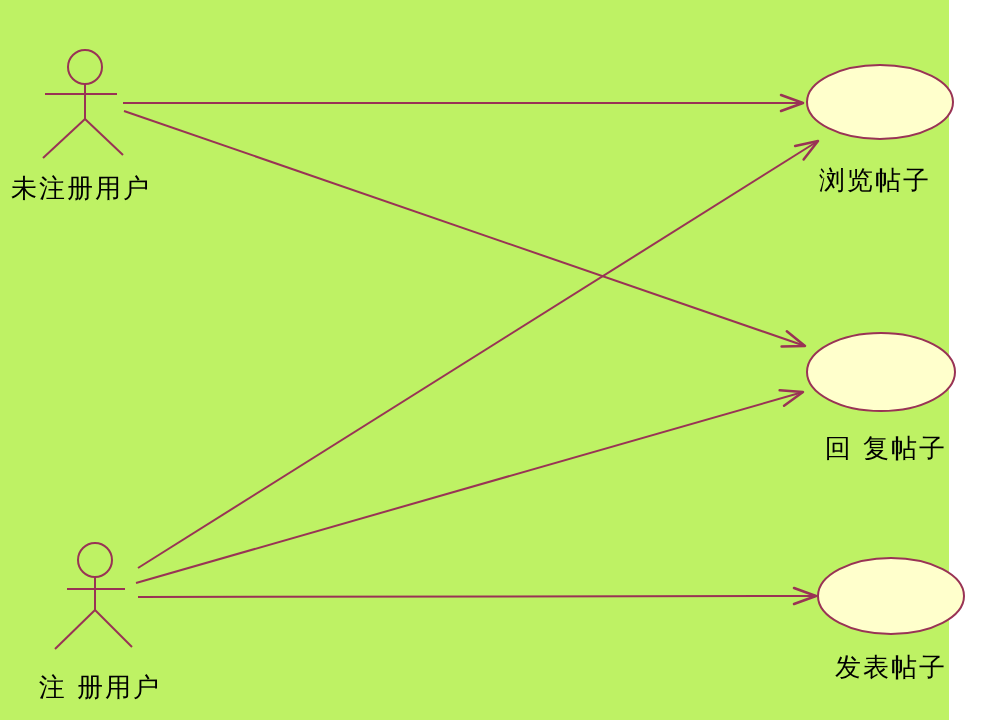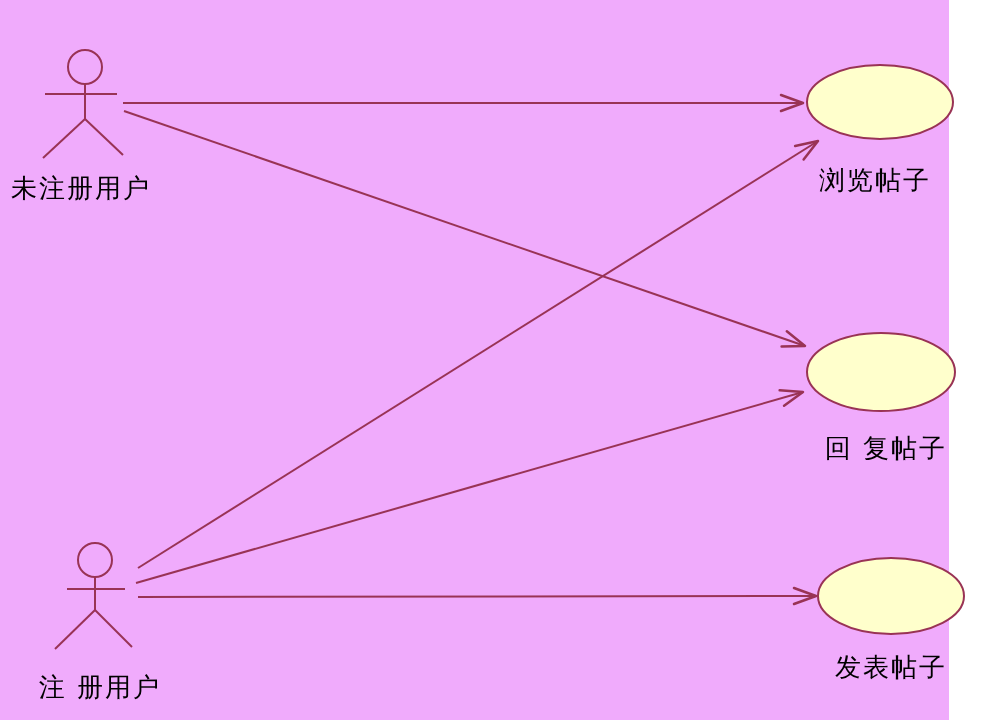--- a/index.html
+++ b/index.html
@@ -8,21 +8,21 @@
     background: #ffffff;
     width: 990px;
     height: 720px;
     overflow: hidden;
     font-family: "DejaVu Sans", "Liberation Sans", sans-serif;
   }
   .canvas {
     position: relative;
     width: 949px;
     height: 720px;
-    background: #f0abfc;
+    background: #bef264;
   }
   svg { display: block; }
   .assoc-line {
     stroke: #993355;
     stroke-width: 2;
     fill: none;
   }
   .usecase-ellipse {
     stroke: #993355;
     stroke-width: 2;

